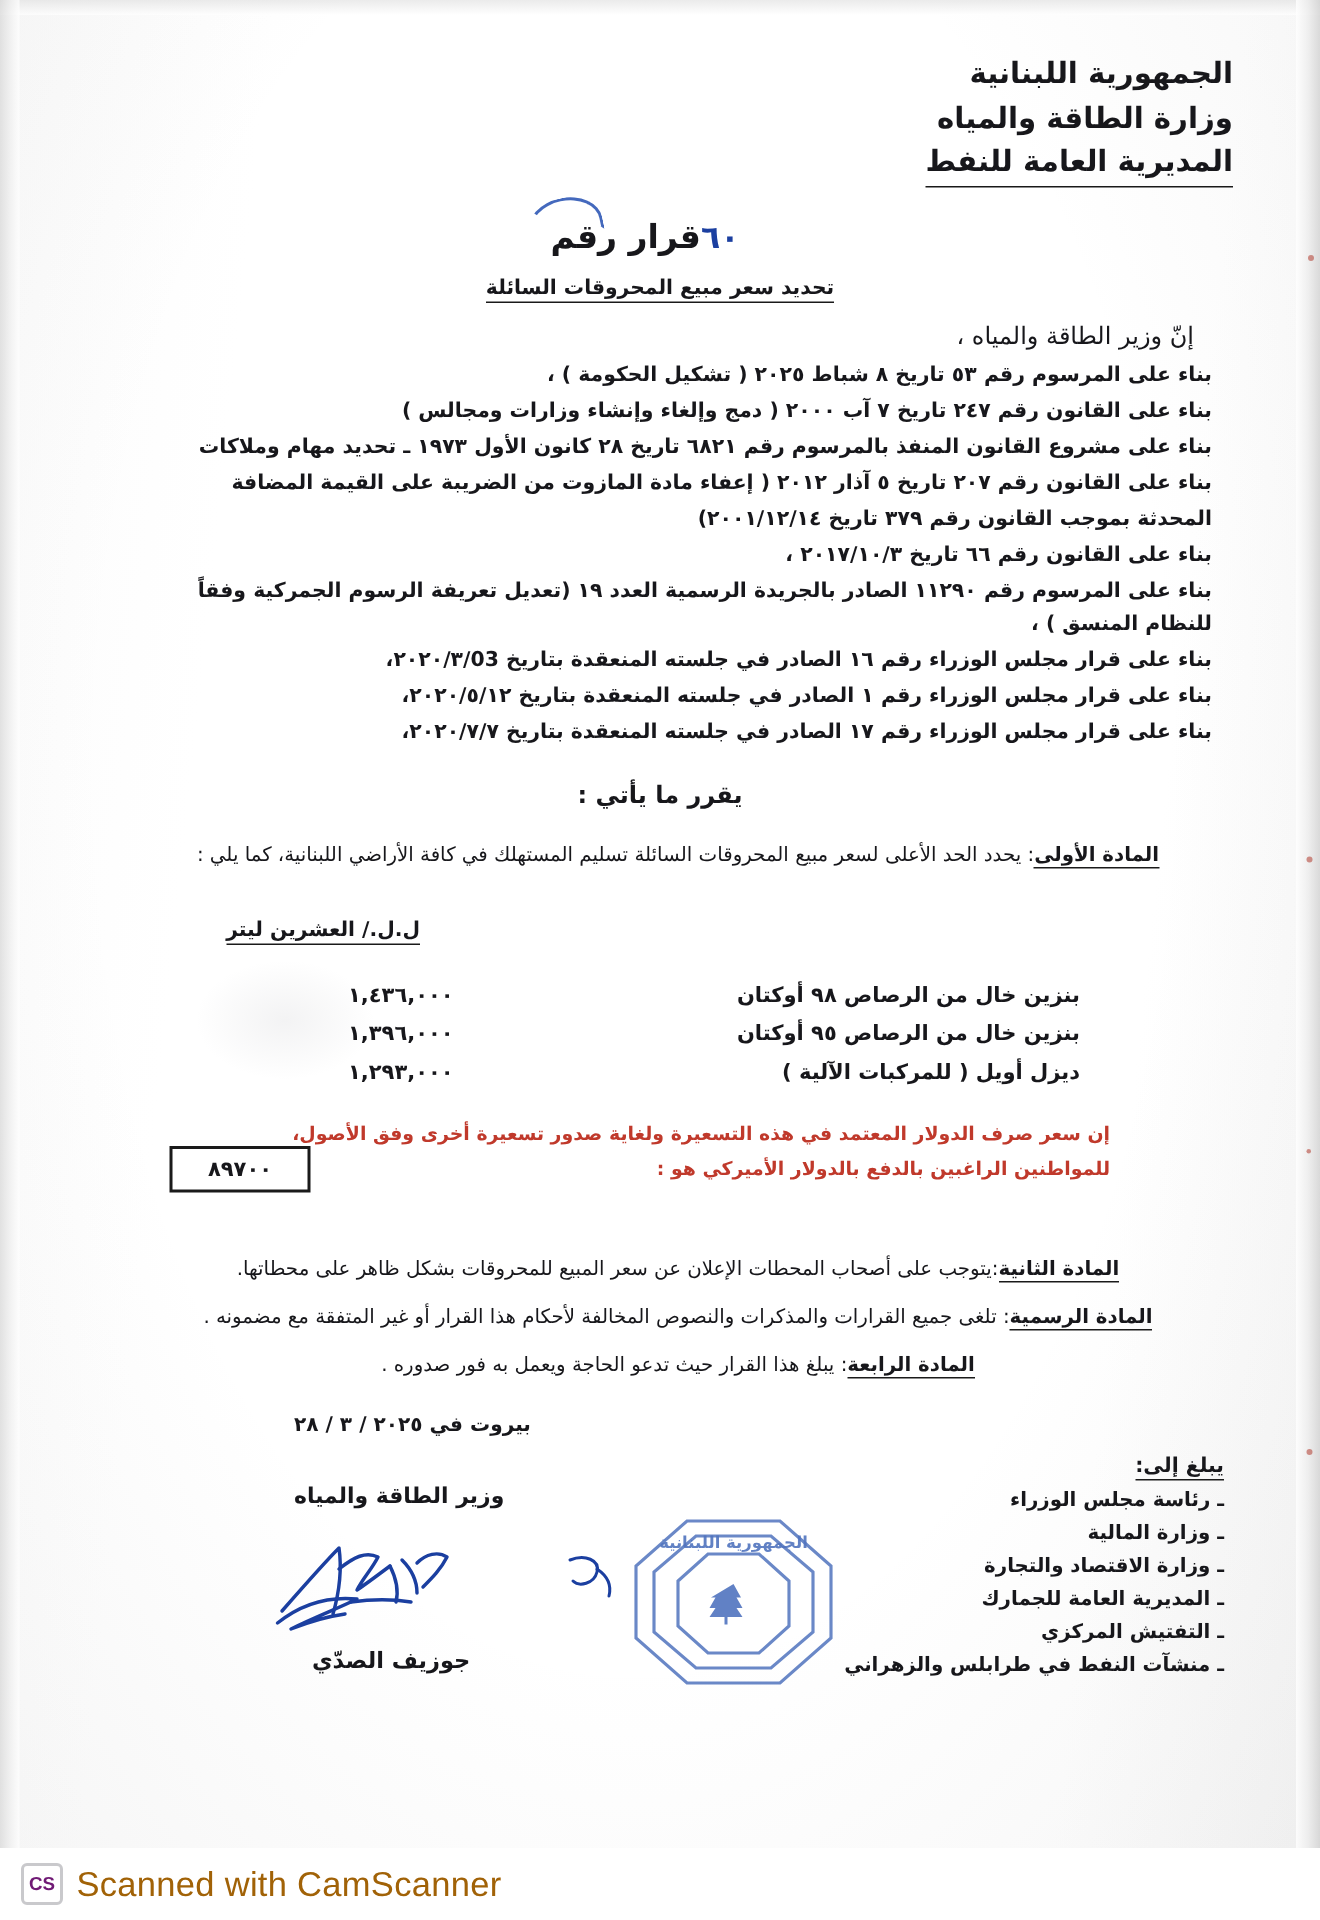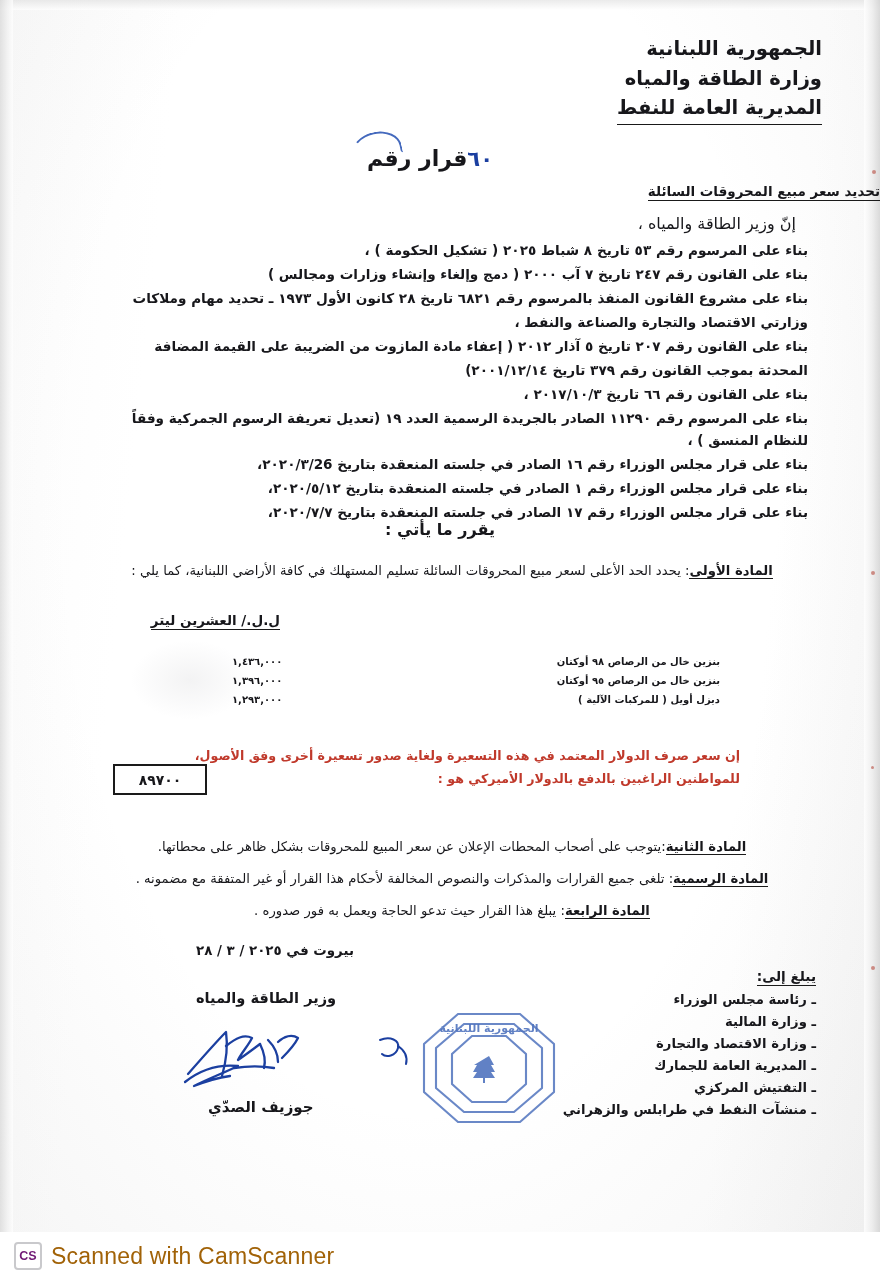--- a/index.html
+++ b/index.html
@@ -102,20 +102,21 @@
     border-left-color: transparent;
     border-radius: 50% 50% 0 0 / 70% 70% 0 0;
     transform: rotate(-12deg);
     opacity: .88;
   }
   .decision-subtitle-row {
     position: absolute;
     top: 181px;
     left: 0;
     width: 880px;
+    text-align: center;
   }
   .decision-subtitle {
     font-size: 13.5px;
     font-weight: bold;
     border-bottom: 1.4px solid #1a1a1a;
     display: inline-block;
     padding-bottom: 1px;
   }
 
   
@@ -184,21 +185,21 @@
   }
   .price-table {
     position: absolute;
     top: 652px;
     right: 160px;
     width: 560px;
     border-collapse: collapse;
     direction: rtl;
   }
   .price-table td {
-    font-size: 10px;
+    font-size: 14px;
     font-weight: bold;
     padding: 2px 0;
     line-height: 1.52;
     margin-top: 30px;
   }
   .price-table td.label {
     text-align: right;
     width: 290px;
     white-space: nowrap;
   }
@@ -405,26 +406,25 @@
   </div>
   <div class="decision-subtitle-row">
     <span class="decision-subtitle">تحديد سعر مبيع المحروقات السائلة</span>
   </div>
 
   <div class="preamble">
     <div class="lead">إنّ وزير الطاقة والمياه ،</div>
     <p>بناء على المرسوم رقم ٥٣  تاريخ ٨ شباط ٢٠٢٥ ( تشكيل الحكومة ) ،</p>
     <p>بناء على القانون رقم ٢٤٧ تاريخ ٧ آب ٢٠٠٠ ( دمج وإلغاء وإنشاء وزارات ومجالس )</p>
     <p>بناء على مشروع القانون المنفذ بالمرسوم رقم ٦٨٢١ تاريخ ٢٨ كانون الأول ١٩٧٣ ـ تحديد مهام وملاكات</p>
-    <p>وزارتي الاقتصاد والتجارة والصناعة والنفط ،</p>
     <p>بناء على القانون رقم ٢٠٧ تاريخ ٥ آذار ٢٠١٢ ( إعفاء مادة المازوت من الضريبة على القيمة المضافة</p>
     <p>المحدثة بموجب القانون رقم ٣٧٩ تاريخ ٢٠٠١/١٢/١٤)</p>
     <p>بناء على القانون رقم ٦٦ تاريخ ٢٠١٧/١٠/٣ ،</p>
     <p>بناء على المرسوم رقم ١١٢٩٠ الصادر بالجريدة الرسمية العدد ١٩ (تعديل تعريفة الرسوم الجمركية وفقاً للنظام المنسق ) ،</p>
-    <p>بناء على قرار مجلس الوزراء رقم ١٦ الصادر في جلسته المنعقدة بتاريخ ٢٠٢٠/٣/26،</p>
+    <p>بناء على قرار مجلس الوزراء رقم ١٦ الصادر في جلسته المنعقدة بتاريخ ٢٠٢٠/٣/03،</p>
     <p>بناء على قرار مجلس الوزراء رقم ١ الصادر في جلسته المنعقدة بتاريخ ٢٠٢٠/٥/١٢،</p>
     <p>بناء على قرار مجلس الوزراء رقم ١٧ الصادر في جلسته المنعقدة بتاريخ ٢٠٢٠/٧/٧،</p>
   </div>
 
   <div class="resolves">يقرر ما يأتي :</div>
 
   <div class="article art1">
     <span class="article-label">المادة الأولى</span><span>: يحدد الحد الأعلى لسعر مبيع المحروقات السائلة تسليم المستهلك في كافة الأراضي اللبنانية، كما يلي :</span>
   </div>
 

